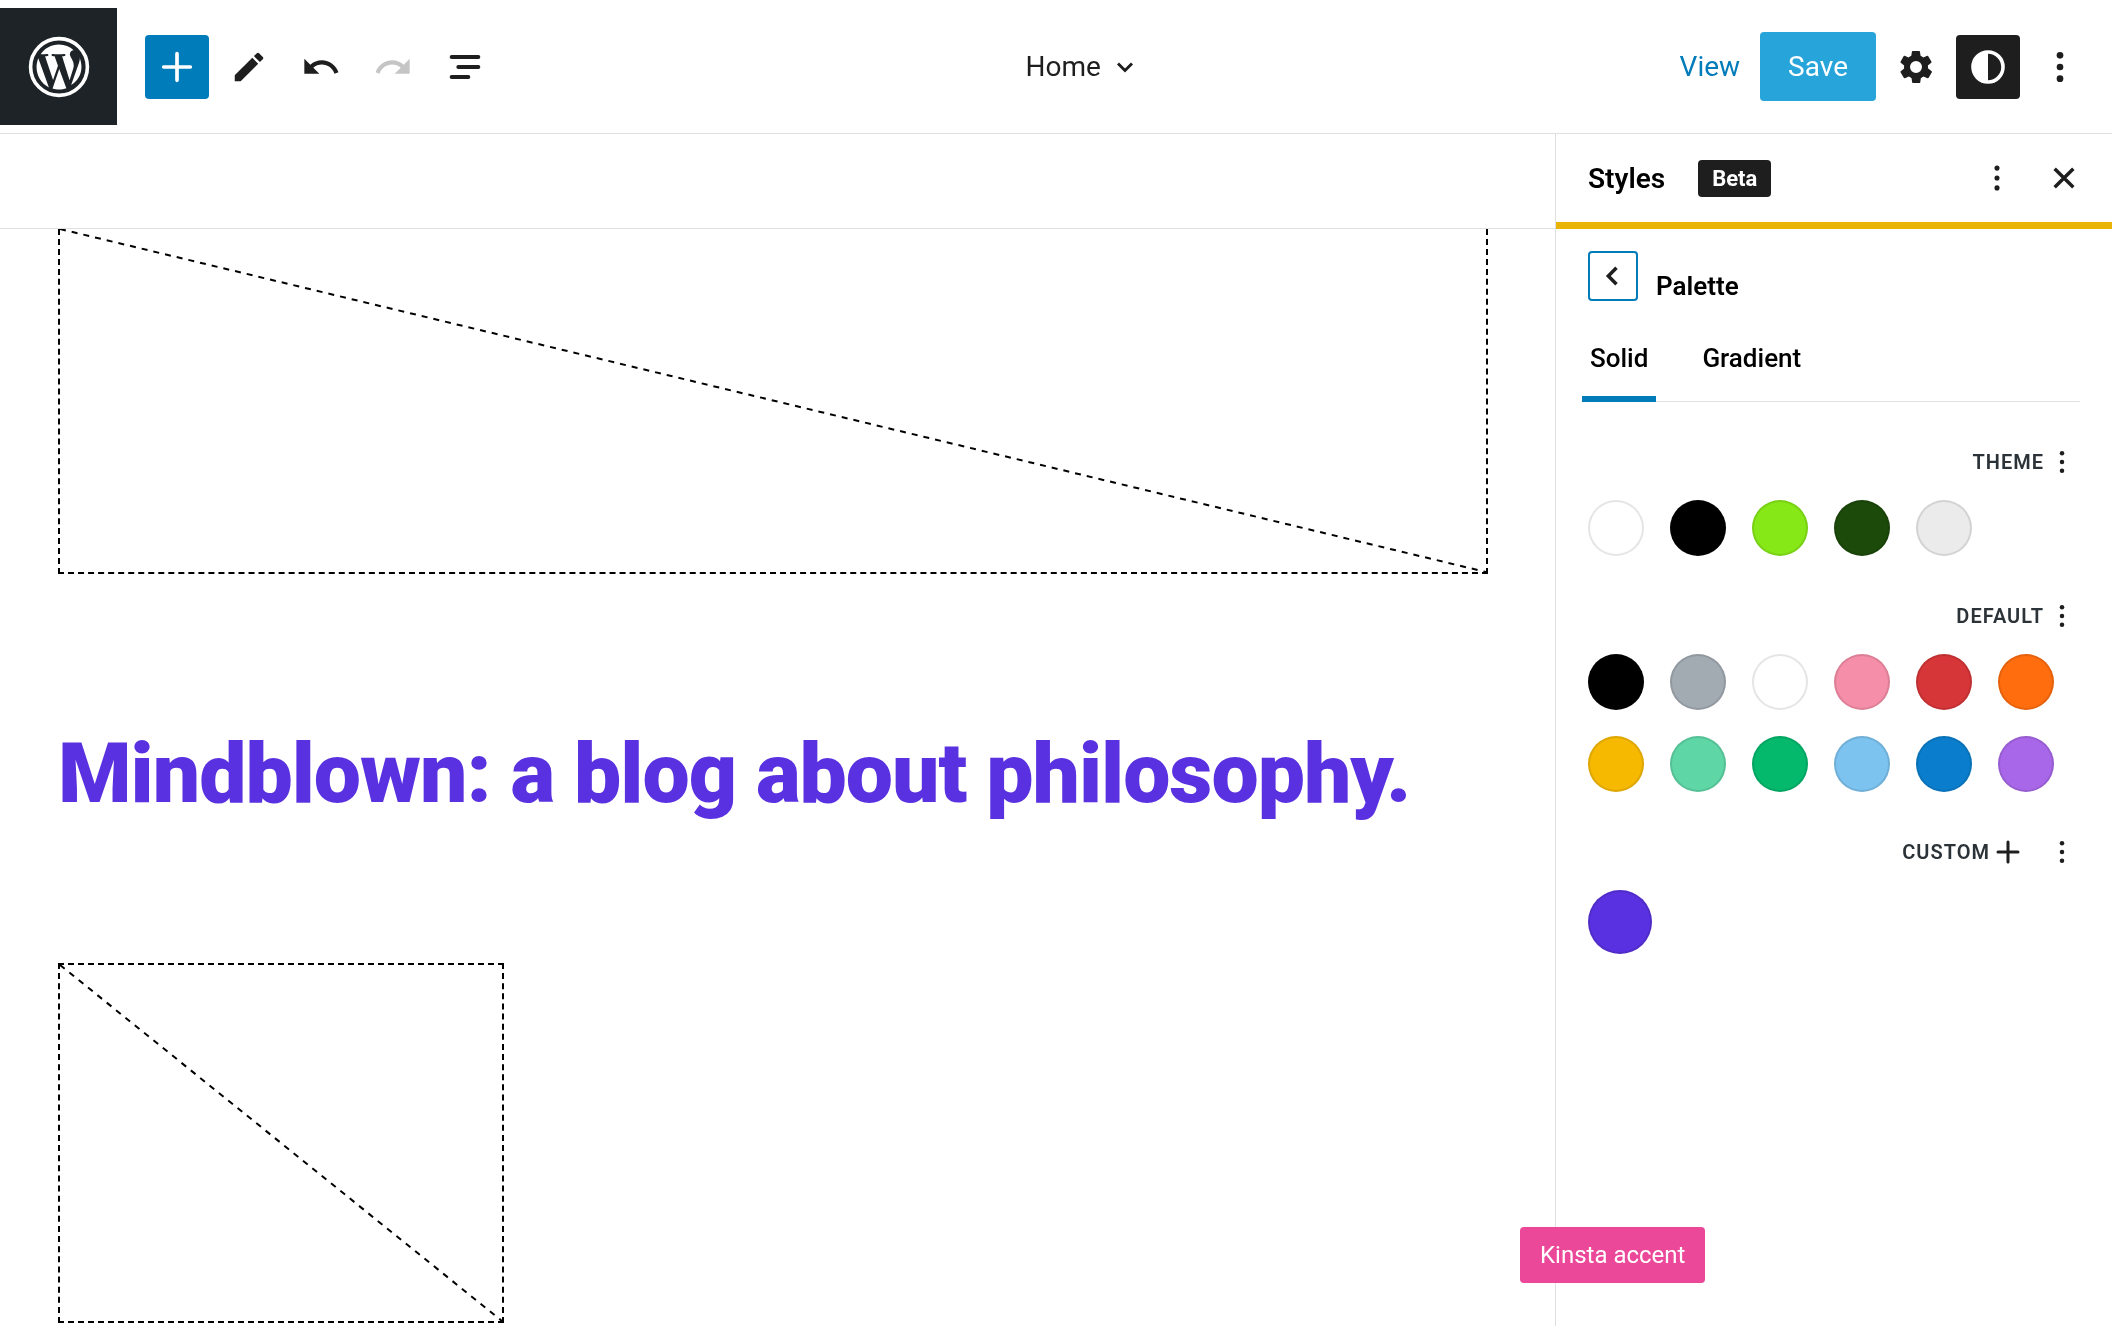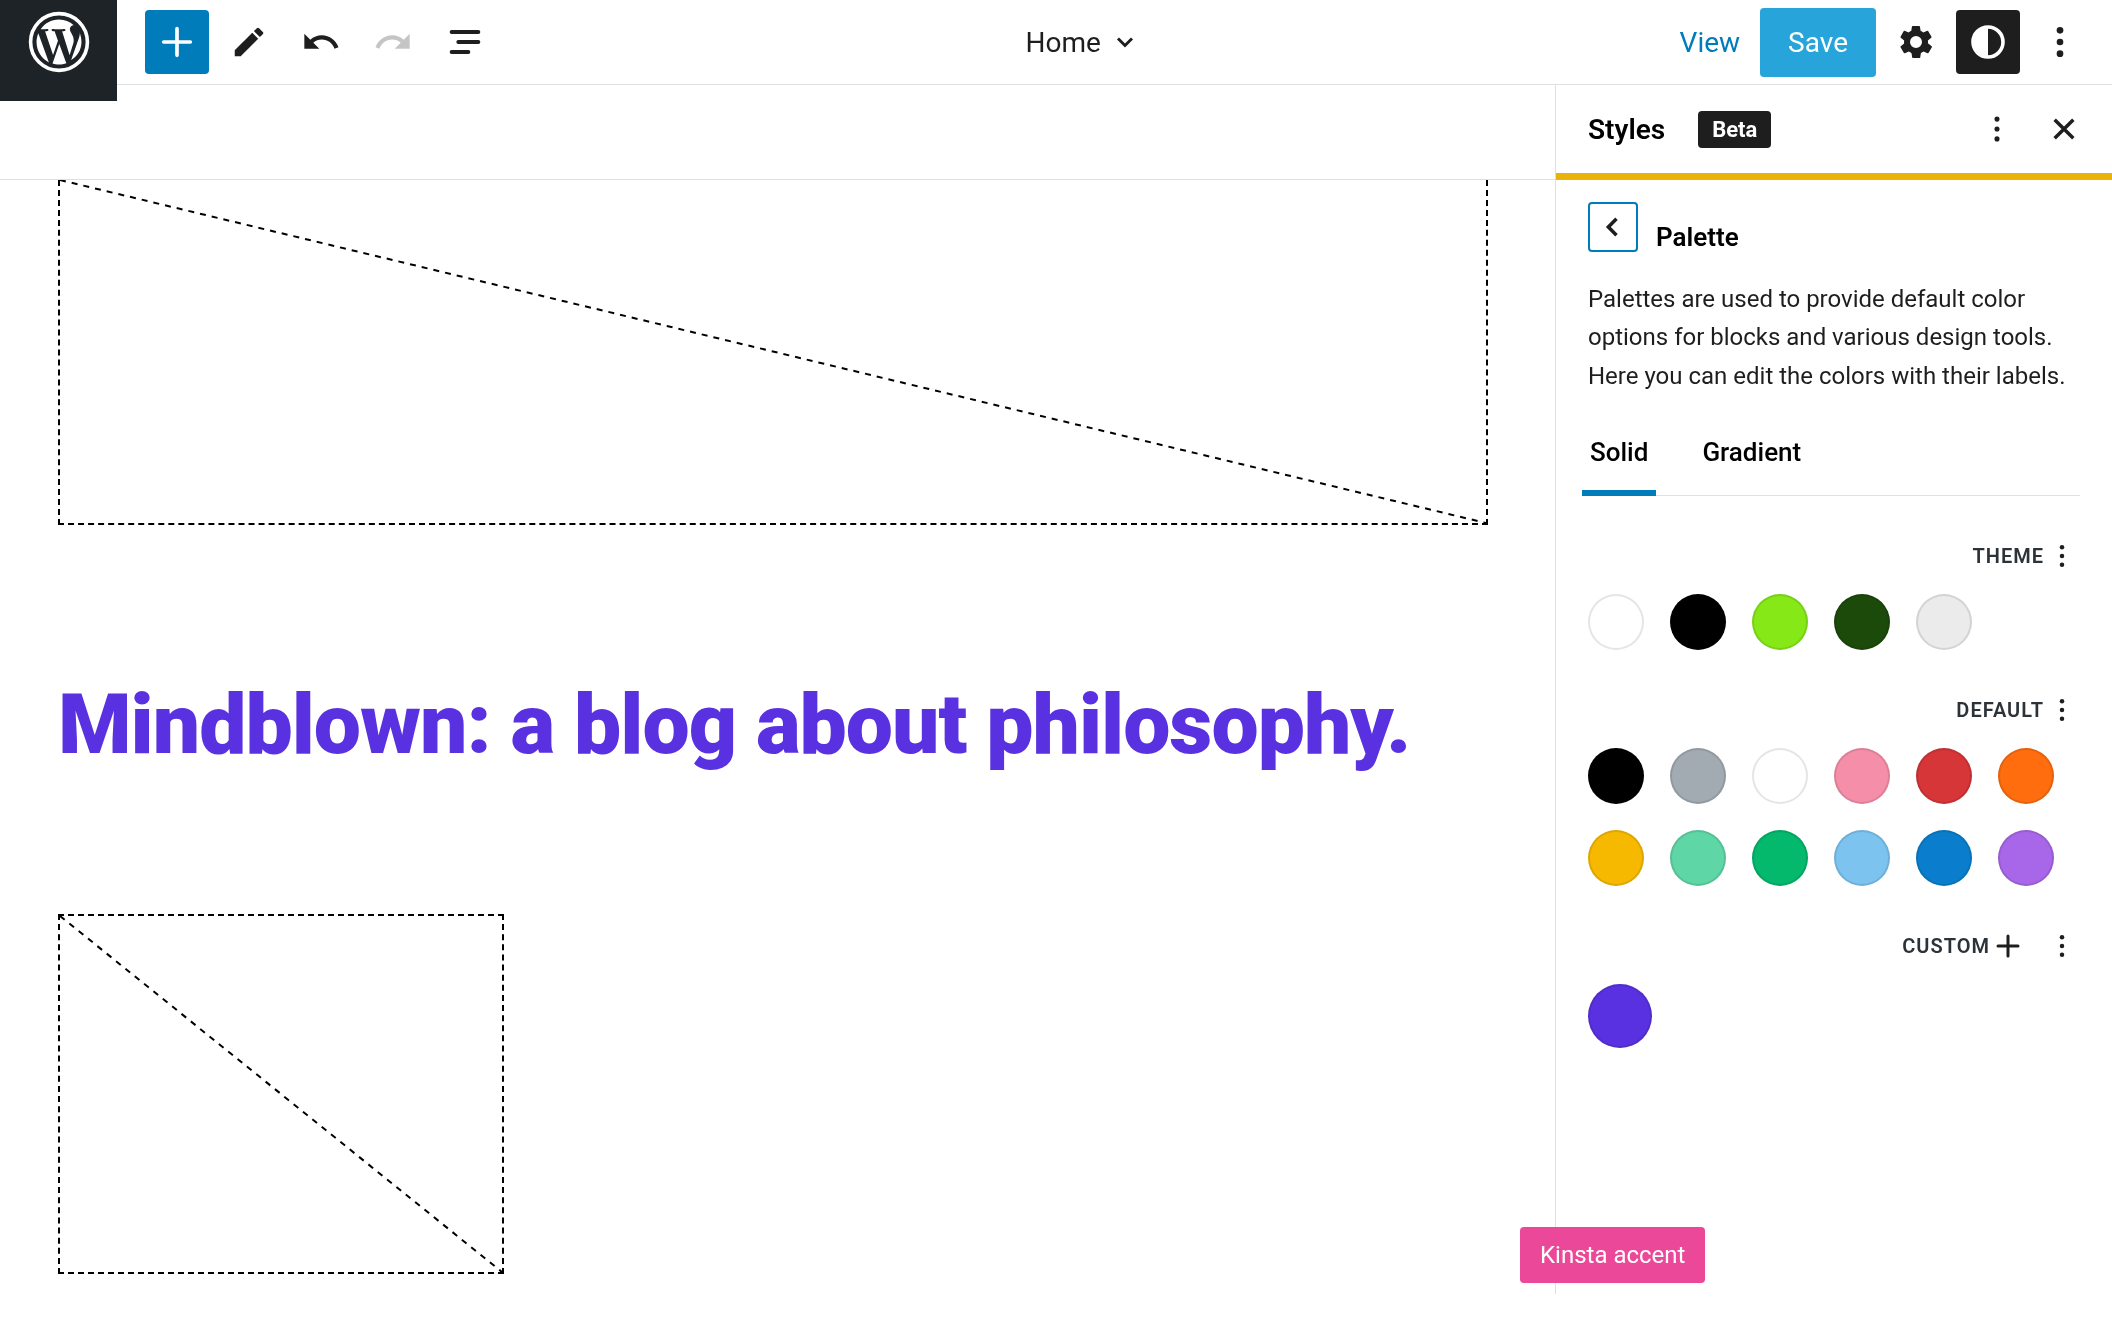--- a/index.html
+++ b/index.html
@@ -1,19 +1,19 @@
 <!DOCTYPE html>
 <html><head>
 <meta charset="utf-8">
 <style>
 * { margin:0; padding:0; box-sizing:border-box; font-family:-apple-system,BlinkMacSystemFont,"Segoe UI",Roboto,sans-serif; }
 body { width:2112px; height:1326px; background:#fff; overflow:hidden; position:relative; }
 
 
-.top-toolbar { height:85px; border-bottom:1px solid #e0e0e0; display:flex; align-items:center; padding:0 20px 0 0; }
+.top-toolbar { height:134px; border-bottom:1px solid #e0e0e0; display:flex; align-items:center; padding:0 20px 0 0; }
 .wp-logo { width:117px; height:117px; background:#1d2327; display:flex; align-items:center; justify-content:center; color:#fff; }
 .toolbar-left { display:flex; align-items:center; gap:8px; padding-left:28px; }
 .btn-add { width:64px; height:64px; background:#007cba; color:#fff; display:flex; align-items:center; justify-content:center; border-radius:4px; cursor:pointer; }
 .icon-btn { width:64px; height:64px; display:flex; align-items:center; justify-content:center; cursor:pointer; border-radius:4px; }
 .icon-btn svg { display:block; }
 .disabled { opacity:.25; }
 .toolbar-center { flex:1; display:flex; align-items:center; justify-content:center; gap:10px; font-size:28px; color:#1e1e1e; cursor:pointer; }
 .toolbar-right { display:flex; align-items:center; gap:8px; }
 .view-link { font-size:28px; color:#007cba; padding:0 12px; cursor:pointer; }
 .save-btn { background:#109bd6; color:#fff; font-size:28px; padding:18px 28px; border-radius:4px; cursor:pointer; opacity:.9;}
@@ -153,21 +153,20 @@
     </div>
     <div class="sidebar-body">
       <div class="palette-head">
         <div class="back-btn">
           <svg width="28" height="28" viewBox="0 0 24 24">
               <path fill="none" stroke="#1e1e1e" stroke-width="3" d="M15 5l-7 7 7 7"></path>
             </svg>
         </div>
         <span class="palette-title">Palette</span>
       </div>
-      <p class="palette-desc">Palettes are used to provide default color options for blocks and various design tools. Here you can edit the colors with their labels.</p>
 
       <div class="tabs">
         <div class="tab active">Solid</div>
         <div class="tab">Gradient</div>
       </div>
 
       <div class="section-head">
         <span class="section-label">THEME</span>
         <div class="head-actions">
           <div class="icon-btn" style="width:36px;height:36px">

